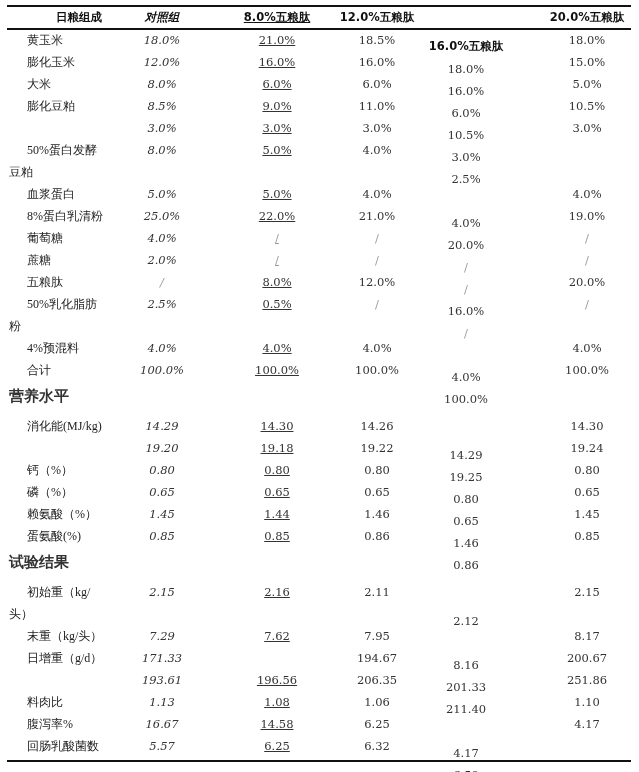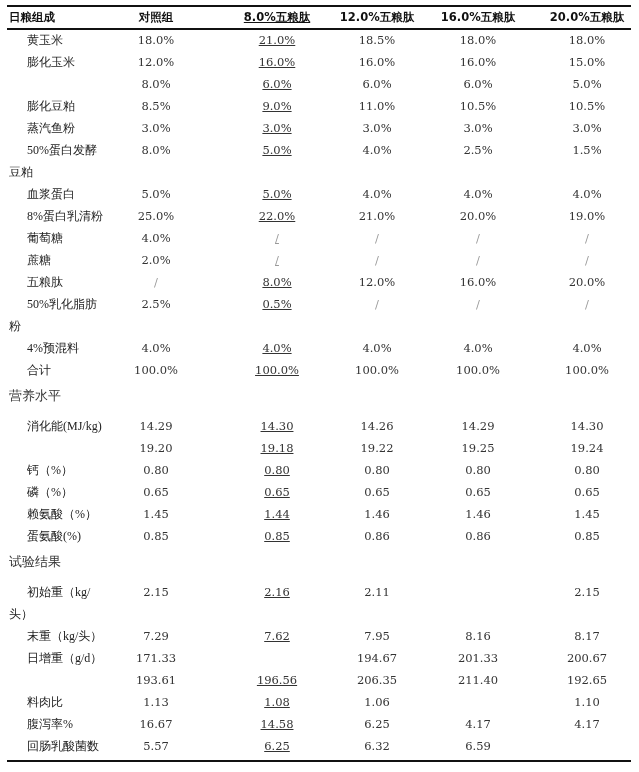--- a/index.html
+++ b/index.html
@@ -3,30 +3,30 @@
 <meta charset="utf-8">
 <style>
   html, body { margin:0; padding:0; background:#ffffff; }
   body { width:639px; height:772px; position:relative; overflow:hidden;
          font-family:"DejaVu Serif","Liberation Serif",serif; color:#222; }
   .tbl { position:absolute; left:7px; top:5px; width:624px; }
   .rule { position:absolute; left:0; width:624px; background:#111; height:1.5px; }
   .row { position:absolute; left:0; width:624px; height:22px; font-size:11.5px; line-height:22px; }
   .cell { position:absolute; top:0; text-align:center; white-space:nowrap; }
   .c0 { left:0; width:120px; text-align:left; }
-  .c1 { left:104px; width:90px; }
+  .c1 { left:110px; width:90px;font-style:italic; }
   .c2 { left:220px; width:100px;text-decoration:underline; }
   .c3 { left:320px; width:100px; }
-  .c4 { left:421px; width:100px; }
+  .c4 { left:409px; width:100px;margin-top:29px; }
   .c5 { left:530px; width:100px; }
   .hdr { font-weight:bold; font-family:"DejaVu Sans","Liberation Sans",sans-serif; font-size:11.5px; color:#111; }
-  .hdr.c0 { padding-left:2px; }
+  .hdr.c0 { padding-left:2px;margin-left:47px; }
   .label { padding-left:20px; font-family:Liberation Serif, serif; font-size:12px; color:#222; }
   .label.wrap { padding-left:2px; }
-  .section { font-weight:normal; font-family:"DejaVu Sans","Liberation Sans",sans-serif; font-size:13px; padding-left:2px; color:#333; }
+  .section { font-weight:bold; font-family:"DejaVu Sans","Liberation Sans",sans-serif; font-size:15px; padding-left:2px; color:#333; }
   .val { font-size:11.5px; color:#333; }
   .slash { color:#999; }
 </style>
 </head>
 <body>
 
 <div class="tbl" id="tbl">
   <div class="rule" style="top:0"></div>
   <div class="row" style="top:1px">
     <span class="cell c0 hdr">日粮组成</span>
@@ -48,49 +48,48 @@
       </div>
       <div class="row" style="top: 46px;">
         <span class="cell c0 label">膨化玉米</span>
         <span class="cell c1 val">12.0%</span>
         <span class="cell c2 val">16.0%</span>
         <span class="cell c3 val">16.0%</span>
         <span class="cell c4 val">16.0%</span>
         <span class="cell c5 val">15.0%</span>
       </div>
       <div class="row" style="top: 68px;">
+        <span class="cell c0 label">大米</span>
         <span class="cell c1 val">8.0%</span>
         <span class="cell c2 val">6.0%</span>
         <span class="cell c3 val">6.0%</span>
         <span class="cell c4 val">6.0%</span>
         <span class="cell c5 val">5.0%</span>
       </div>
       <div class="row" style="top: 90px;">
         <span class="cell c0 label">膨化豆粕</span>
         <span class="cell c1 val">8.5%</span>
         <span class="cell c2 val">9.0%</span>
         <span class="cell c3 val">11.0%</span>
         <span class="cell c4 val">10.5%</span>
         <span class="cell c5 val">10.5%</span>
       </div>
       <div class="row" style="top: 112px;">
-        <span class="cell c0 label">蒸汽鱼粉</span>
         <span class="cell c1 val">3.0%</span>
         <span class="cell c2 val">3.0%</span>
         <span class="cell c3 val">3.0%</span>
         <span class="cell c4 val">3.0%</span>
         <span class="cell c5 val">3.0%</span>
       </div>
       <div class="row" style="top: 134px;">
         <span class="cell c0 label">50%蛋白发酵</span>
         <span class="cell c1 val">8.0%</span>
         <span class="cell c2 val">5.0%</span>
         <span class="cell c3 val">4.0%</span>
         <span class="cell c4 val">2.5%</span>
-        <span class="cell c5 val">1.5%</span>
       </div>
       <div class="row" style="top: 156px;">
         <span class="cell c0 label wrap">豆粕</span>
       </div>
       <div class="row" style="top: 178px;">
         <span class="cell c0 label">血浆蛋白</span>
         <span class="cell c1 val">5.0%</span>
         <span class="cell c2 val">5.0%</span>
         <span class="cell c3 val">4.0%</span>
         <span class="cell c4 val">4.0%</span>
@@ -206,20 +205,21 @@
         <span class="cell c5 val">0.85</span>
       </div>
       <div class="row" style="top: 546px;">
         <span class="cell c0 section">试验结果</span>
       </div>
       <div class="row" style="top: 576px;">
         <span class="cell c0 label">初始重（kg/</span>
         <span class="cell c1 val">2.15</span>
         <span class="cell c2 val">2.16</span>
         <span class="cell c3 val">2.11</span>
+        <span class="cell c4 val">2.12</span>
         <span class="cell c5 val">2.15</span>
       </div>
       <div class="row" style="top: 598px;">
         <span class="cell c0 label wrap">头）</span>
       </div>
       <div class="row" style="top: 620px;">
         <span class="cell c0 label">末重（kg/头）</span>
         <span class="cell c1 val">7.29</span>
         <span class="cell c2 val">7.62</span>
         <span class="cell c3 val">7.95</span>
@@ -231,21 +231,21 @@
         <span class="cell c1 val">171.33</span>
         <span class="cell c3 val">194.67</span>
         <span class="cell c4 val">201.33</span>
         <span class="cell c5 val">200.67</span>
       </div>
       <div class="row" style="top: 664px;">
         <span class="cell c1 val">193.61</span>
         <span class="cell c2 val">196.56</span>
         <span class="cell c3 val">206.35</span>
         <span class="cell c4 val">211.40</span>
-        <span class="cell c5 val">192.65</span>
+        <span class="cell c5 val">251.86</span>
       </div>
       <div class="row" style="top: 686px;">
         <span class="cell c0 label">料肉比</span>
         <span class="cell c1 val">1.13</span>
         <span class="cell c2 val">1.08</span>
         <span class="cell c3 val">1.06</span>
         <span class="cell c5 val">1.10</span>
       </div>
       <div class="row" style="top: 708px;">
         <span class="cell c0 label">腹泻率%</span>

